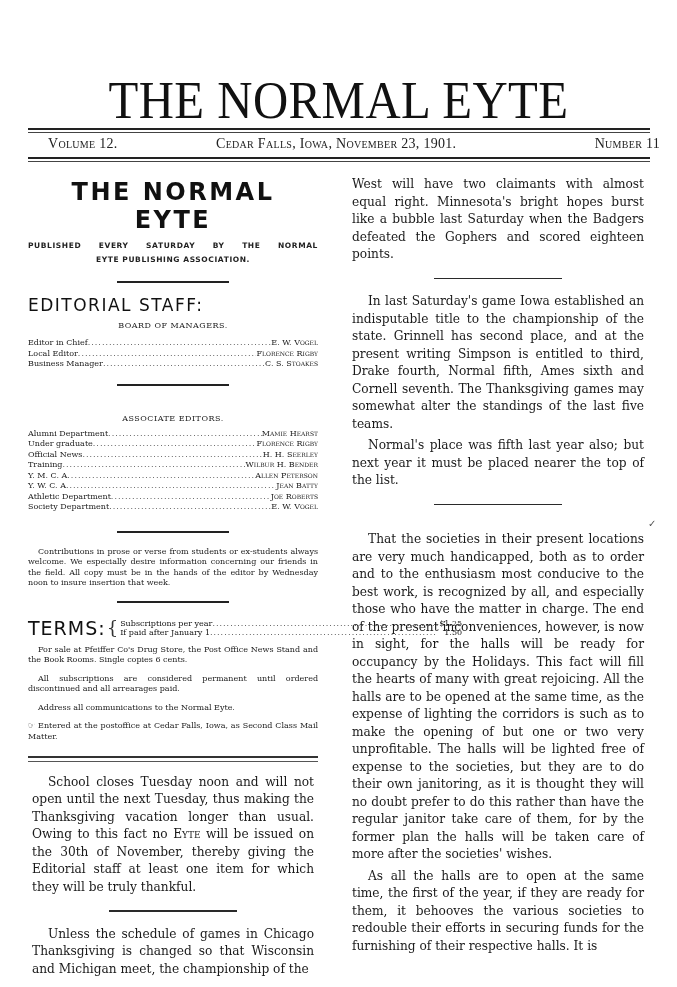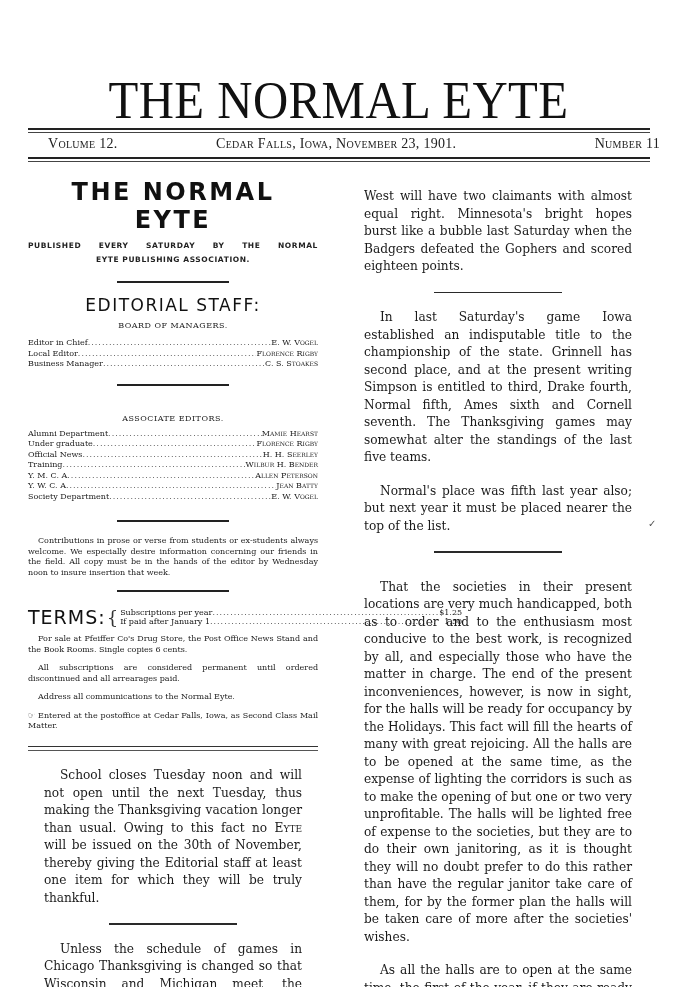--- a/index.html
+++ b/index.html
@@ -33,21 +33,21 @@
   .logo-title {
     text-align: center; font-family: "DejaVu Sans", sans-serif; font-weight: bold;
     font-size: 24px; letter-spacing: 2.5px; margin-top: 6px; color: #111;
   }
   .pub-line {
     text-align: center; font-family: "DejaVu Sans", sans-serif; font-weight: bold;
     font-size: 7.5px; letter-spacing: 0.6px; line-height: 14px; margin-top: 5px; color: #222;
   }
   .short-rule { width: 112px; height: 2px; background: #222; margin: 14px auto 0; }
   .ed-staff {
-    text-align: center; font-family: "DejaVu Sans", sans-serif; font-size: 17px;
+    text-align: left; font-family: "DejaVu Sans", sans-serif; font-size: 17px;
     letter-spacing: 1.5px; margin-top: 12px; color: #111; font-weight: normal;
   }
   .subhead {
     text-align: center; font-family: "DejaVu Serif", serif; font-size: 8px;
     letter-spacing: 0.5px; margin-top: 6px; color: #222;
   }
   .staff-list { margin-top: 8px; font-family: "DejaVu Serif", serif; font-size: 8px; line-height: 10.5px; color: #222; }
   .staff-row { display: flex; align-items: flex-start; white-space: nowrap; }
   .staff-row .role { flex: 0 0 auto; }
   .staff-row .dots { flex: 1 1 auto; overflow: hidden; letter-spacing: 1px; }
@@ -68,21 +68,21 @@
     font-family: "DejaVu Serif", serif; font-size: 8px; line-height: 10.5px; color: #222;
     text-align: justify; text-indent: 10px; margin-top: 6px;
   }
   .pointer { font-size: 8px; }
   .col-rule-double { margin-top: 14px; }
   .col-rule-double .a { height: 1.5px; background: #333; }
   .col-rule-double .b { height: 1px; background: #555; margin-top: 3px; }
 
   .body-p {
     font-family: "DejaVu Serif", serif; font-size: 12.2px; line-height: 17.5px;
-    text-align: justify; color: #1a1a1a; text-indent: 16px; margin: 16px;
+    text-align: justify; color: #1a1a1a; text-indent: 16px; margin: 4px;
   }
   .body-p.noindent { text-indent: 0; }
   .body-p .eyte { font-variant: small-caps; }
   .mid-rule { width: 128px; height: 1.5px; background: #2a2a2a; margin: 14px auto 14px; }
 
   .left-body { margin-top: 12px; }
 
   .tick-mark { position: absolute; left: 648px; top: 518px; font-size: 10px; color: #555; font-family: "DejaVu Sans", sans-serif; }
 </style>
 </head>
@@ -161,20 +161,25 @@
       </div>
     <div class="staff-row">
         <span class="role">Y. M. C. A</span>
         <span class="dots"></span>
         <span class="name">Allen Peterson</span>
       </div>
     <div class="staff-row">
         <span class="role">Y. W. C. A</span>
         <span class="dots"></span>
         <span class="name">Jean Batty</span>
+      </div>
+    <div class="staff-row">
+        <span class="role">Athletic Department</span>
+        <span class="dots"></span>
+        <span class="name">Joe Roberts</span>
       </div>
     <div class="staff-row">
         <span class="role">Society Department</span>
         <span class="dots"></span>
         <span class="name">E. W. Vogel</span>
       </div>
   </div>
 
   <div class="short-rule" style="margin-top:18px"></div>
 

